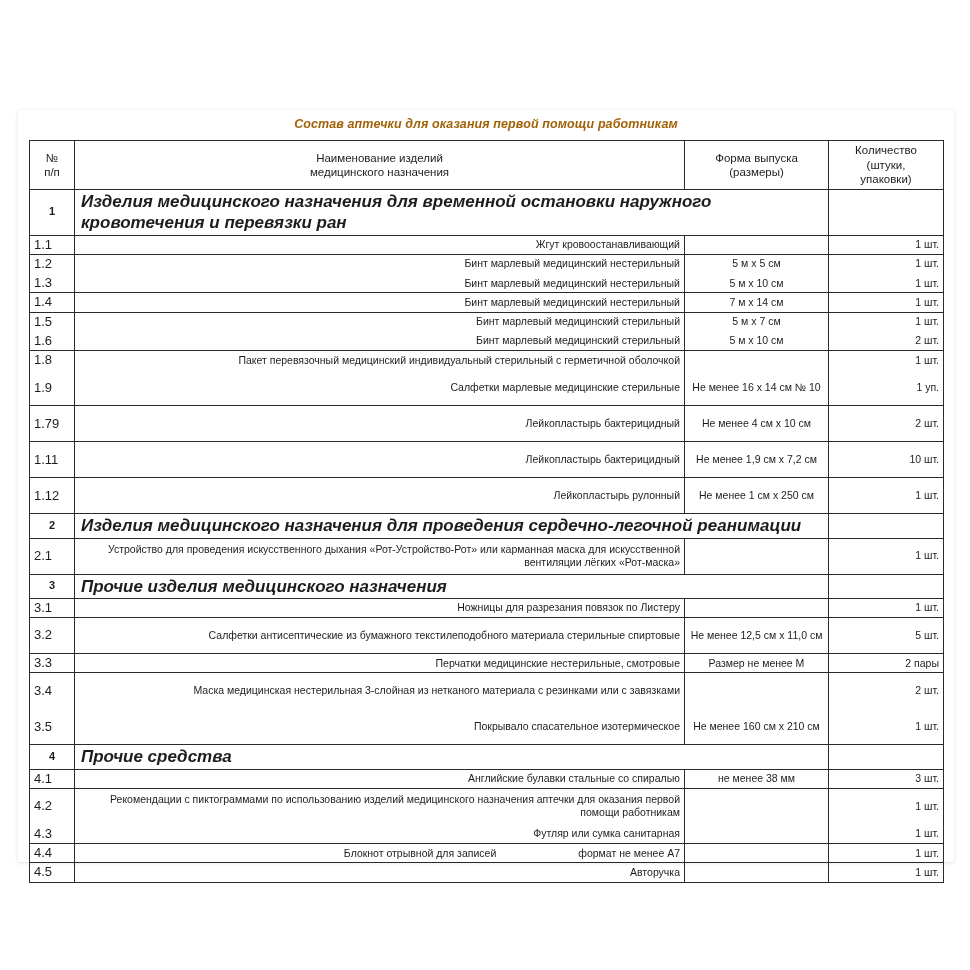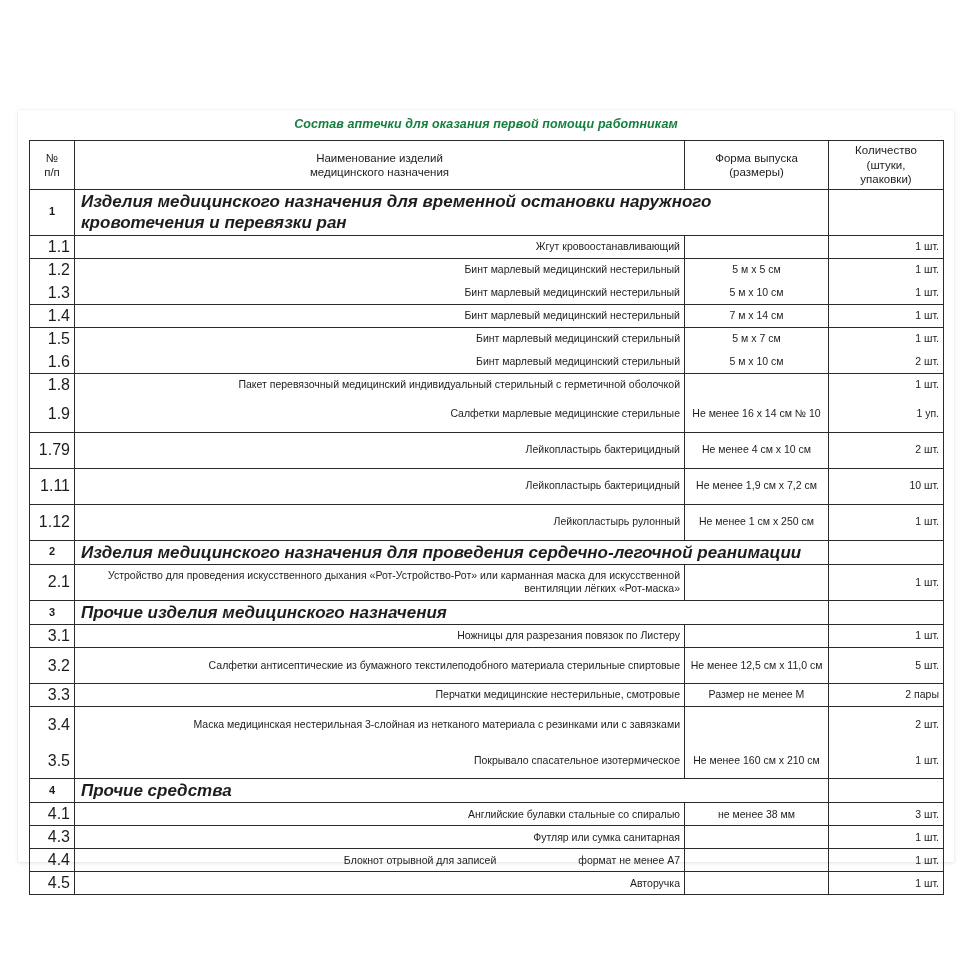--- a/index.html
+++ b/index.html
@@ -37,21 +37,21 @@
 
   #doc-title {
     position: absolute;
     left: 0;
     top: 7px;
     width: 936px;
     text-align: center;
     font-size: 12.5px;
     font-weight: bold;
     font-style: italic;
-    color: #15803d;
+    color: #a16207;
     letter-spacing: 0.1px;
     white-space: nowrap;
   }
 
   table.aptechka {
     position: absolute;
     left: 11px;
     top: 30px;
     width: 914px;
     border-collapse: collapse;
@@ -95,22 +95,22 @@
   }
   tr.section td.s-title {
     font-weight: bold;
     font-style: italic;
     font-size: 17px;
     padding-left: 6px;
   }
 
   
   td.num {
-    text-align: right;
-    font-size: 16px;
+    text-align: left;
+    font-size: 13px;
   }
   td.name {
     text-align: right;
     padding-left: 6px;
     font-size: 10.5px;
   }
   td.form {
     text-align: center;
     font-size: 10.5px;
   }
@@ -285,20 +285,26 @@
             <td class="s-num">4</td>
             <td class="s-title" colspan="2">Прочие средства</td>
             <td class="qty">&nbsp;</td>
           </tr>
           <tr class="row1">
             <td class="num">4.1</td>
             <td class="name"><span>Английские булавки стальные со спиралью</span></td>
             <td class="form">не менее 38 мм</td>
             <td class="qty">3 шт.</td>
           </tr>
+          <tr class="row2 no-bottom">
+            <td class="num">4.2</td>
+            <td class="name"><span>Рекомендации с пиктограммами по использованию изделий медицинского назначения аптечки для оказания первой помощи работникам</span></td>
+            <td class="form"></td>
+            <td class="qty">1 шт.</td>
+          </tr>
           <tr class="row1">
             <td class="num">4.3</td>
             <td class="name"><span>Футляр или сумка санитарная</span></td>
             <td class="form"></td>
             <td class="qty">1 шт.</td>
           </tr>
           <tr class="row1">
             <td class="num">4.4</td>
             <td class="name"><span>Блокнот отрывной для записей</span><span class="ind">формат не менее А7</span></td>
             <td class="form"></td>

